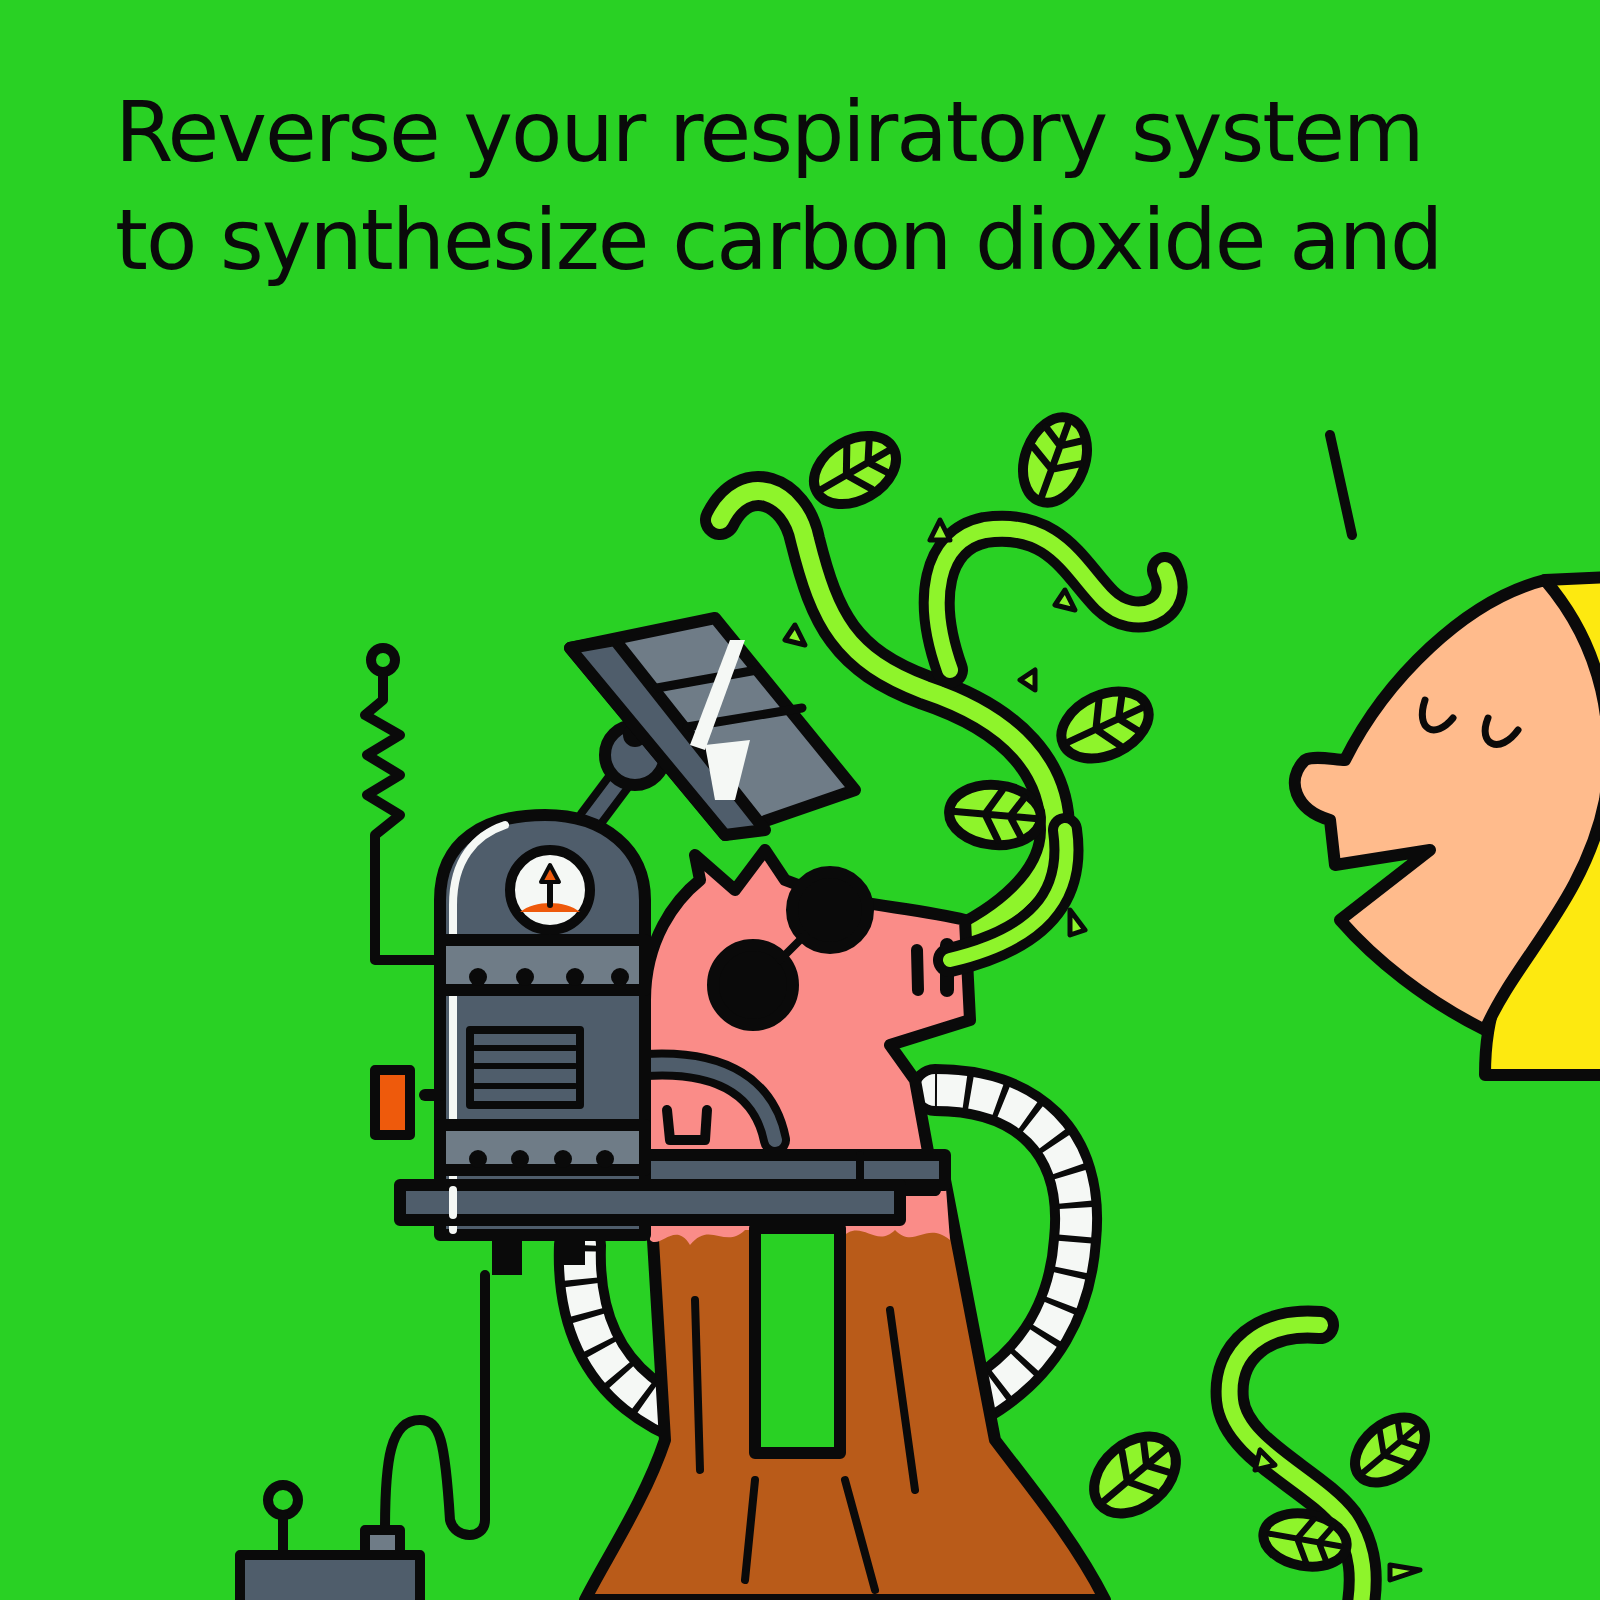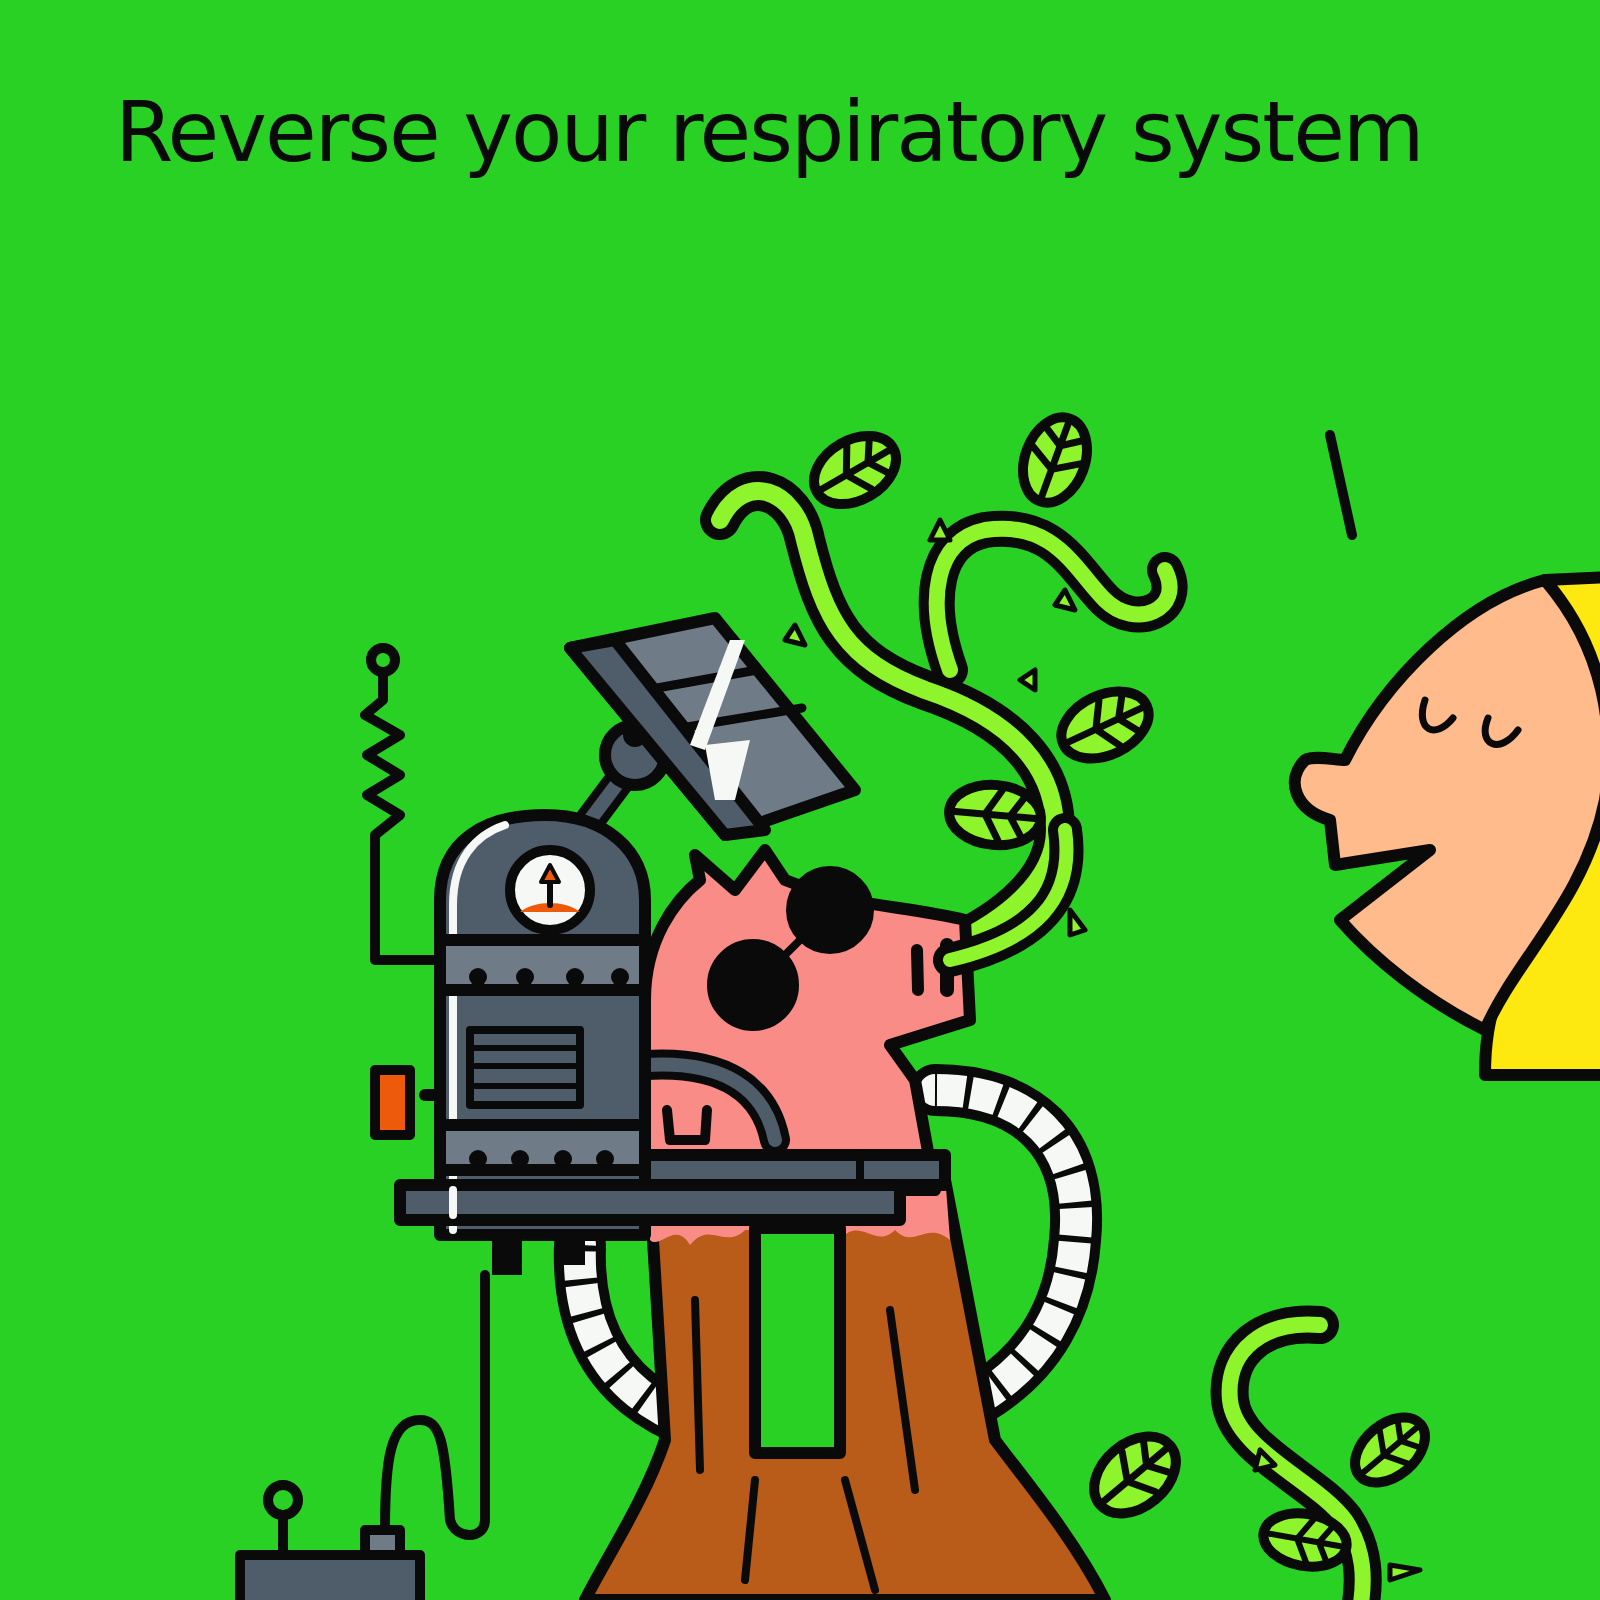--- a/index.html
+++ b/index.html
@@ -11,20 +11,21 @@
   .caption .line{display:block;white-space:nowrap;}
   svg.art{position:absolute;left:0;top:0;}
 </style>
 </head>
 <body>
 
 <div class="panel">
 
   <div class="caption">
     <span class="line">Reverse your respiratory system</span>
+    <span class="line">to synthesize carbon dioxide and</span>
   </div>
 
   <svg class="art" width="1600" height="1600" viewBox="0 0 1600 1600" stroke="#0a0a0a" stroke-linejoin="round" stroke-linecap="round">
 
     <g fill="none">
 
       <path d="M675 520 C700 470 750 490 760 540 C780 620 800 660 880 690 C970 720 1010 770 1010 830 C1010 880 960 920 905 945" stroke="#0a0a0a" stroke-width="40"></path>
       <path d="M675 520 C700 470 750 490 760 540 C780 620 800 660 880 690 C970 720 1010 770 1010 830 C1010 880 960 920 905 945" stroke="#8ef42b" stroke-width="18"></path>
 
       <path d="M905 670 C880 600 890 540 940 530 C1010 520 1030 570 1060 600 C1090 630 1140 610 1120 570" stroke="#0a0a0a" stroke-width="36"></path>

